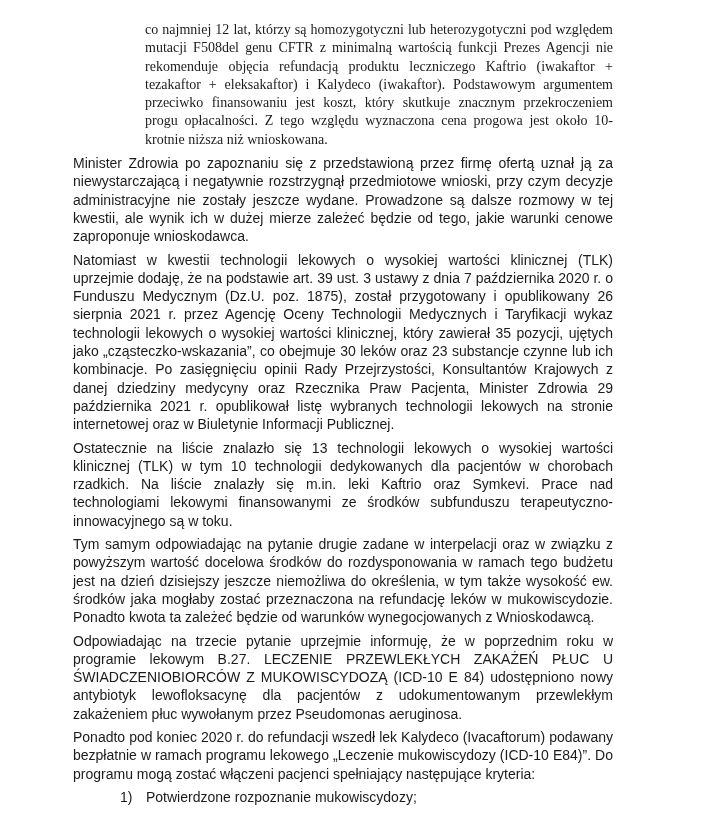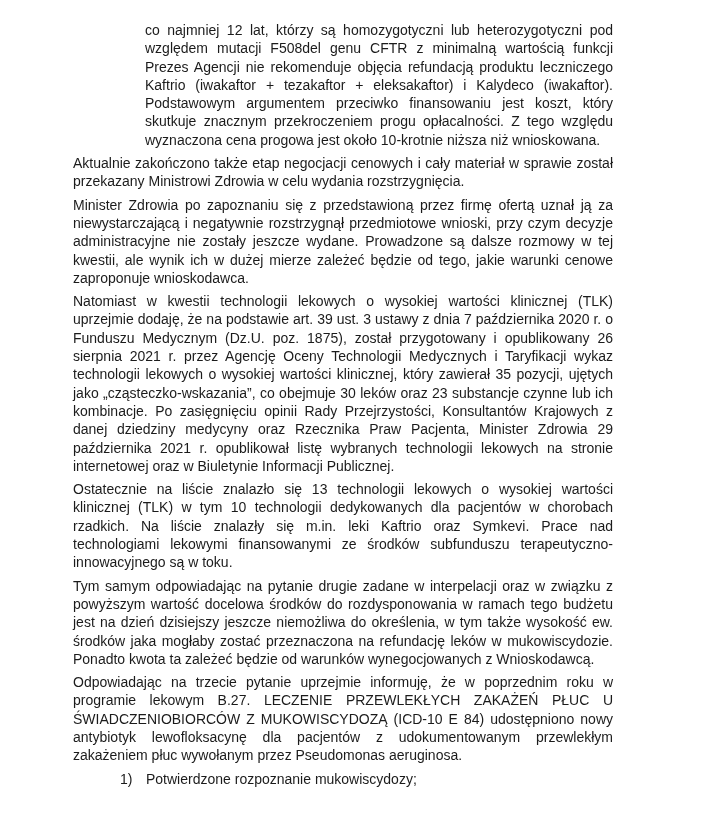--- a/index.html
+++ b/index.html
@@ -24,40 +24,41 @@
     font-size: 14px;
     line-height: 18.3px;
     text-align: justify;
   }
   p.para {
     margin: 0 0 5px 0;
     padding: 0;
   }
   p.para.indented {
     margin-left: 72px;
+    font-family: Liberation Serif, serif;
   }
   p.para.list-item {
     margin-left: 47px;
     text-align: left;
   }
   .list-marker {
     display: inline-block;
     width: 26px;
   }
   .run-underline {
     text-underline-offset: 2px;
   }
 </style>
 </head>
 <body>
 
 <div class="page">
   <div class="doc-body" id="doc-body" style="color: rgb(27, 27, 27);">
       <p class="para indented"><span class="run">co najmniej 12 lat, którzy są homozygotyczni lub heterozygotyczni pod względem mutacji F508del genu CFTR z minimalną wartością funkcji Prezes Agencji nie rekomenduje objęcia refundacją produktu leczniczego Kaftrio (iwakaftor + tezakaftor + eleksakaftor) i Kalydeco (iwakaftor). Podstawowym argumentem przeciwko finansowaniu jest koszt, który skutkuje znacznym przekroczeniem progu opłacalności. Z tego względu wyznaczona cena progowa jest około 10-krotnie niższa niż wnioskowana.</span></p>
-      <p class="para body"><span class="run">Aktualnie zakończono także etap negocjacji cenowych i cały materiał w sprawie został przekazany Ministrowi Zdrowia w celu wydania rozstrzygnięcia.</span></p>
       <p class="para body"><span class="run">Minister Zdrowia po zapoznaniu się z przedstawioną przez firmę ofertą uznał ją za niewystarczającą i negatywnie rozstrzygnął przedmiotowe wnioski, przy czym decyzje administracyjne nie zostały jeszcze wydane. Prowadzone są dalsze rozmowy w tej kwestii, ale wynik ich w dużej mierze zależeć będzie od tego, jakie warunki cenowe zaproponuje wnioskodawca.</span></p>
       <p class="para body"><span class="run">Natomiast w kwestii technologii lekowych o wysokiej wartości klinicznej (TLK) uprzejmie dodaję, że na podstawie art. 39 ust. 3 ustawy z dnia 7 października 2020 r. o Funduszu Medycznym (Dz.U. poz. 1875), został przygotowany i opublikowany 26 sierpnia 2021 r. przez Agencję Oceny Technologii Medycznych i Taryfikacji wykaz technologii lekowych o wysokiej wartości klinicznej, który zawierał 35 pozycji, ujętych jako „cząsteczko-wskazania”, co obejmuje 30 leków oraz 23 substancje czynne lub ich kombinacje. Po zasięgnięciu opinii Rady Przejrzystości, Konsultantów Krajowych z danej dziedziny medycyny oraz Rzecznika Praw Pacjenta, Minister Zdrowia 29 października 2021 r. opublikował listę wybranych technologii lekowych na stronie internetowej oraz w Biuletynie Informacji Publicznej.</span></p>
       <p class="para body"><span class="run">Ostatecznie na liście znalazło się 13 technologii lekowych o wysokiej wartości klinicznej (TLK) w tym 10 technologii dedykowanych dla pacjentów w chorobach rzadkich. </span><span class="run-underline">Na liście znalazły się m.in. leki Kaftrio oraz Symkevi.</span><span class="run"> Prace nad technologiami lekowymi finansowanymi ze środków subfunduszu terapeutyczno-innowacyjnego są w toku.</span></p>
       <p class="para body"><span class="run">Tym samym odpowiadając na pytanie drugie zadane w interpelacji oraz w związku z powyższym wartość docelowa środków do rozdysponowania w ramach tego budżetu jest na dzień dzisiejszy jeszcze niemożliwa do określenia, w tym także wysokość ew. środków jaka mogłaby zostać przeznaczona na refundację leków w mukowiscydozie. Ponadto kwota ta zależeć będzie od warunków wynegocjowanych z Wnioskodawcą.</span></p>
       <p class="para body"><span class="run">Odpowiadając na trzecie pytanie uprzejmie informuję, że w poprzednim roku w programie lekowym B.27. LECZENIE PRZEWLEKŁYCH ZAKAŻEŃ PŁUC U ŚWIADCZENIOBIORCÓW Z MUKOWISCYDOZĄ (ICD-10 E 84) udostępniono nowy antybiotyk lewofloksacynę dla pacjentów z udokumentowanym przewlekłym zakażeniem płuc wywołanym przez Pseudomonas aeruginosa.</span></p>
+      <p class="para body"><span class="run">Ponadto pod koniec 2020 r. do refundacji wszedł lek Kalydeco (Ivacaftorum) podawany bezpłatnie w ramach programu lekowego „Leczenie mukowiscydozy (ICD-10 E84)”. Do programu mogą zostać włączeni pacjenci spełniający następujące kryteria:</span></p>
       <p class="para list-item"><span class="list-marker">1)</span><span class="run">Potwierdzone rozpoznanie mukowiscydozy;</span></p>
     </div>
 </div>
 
 </body></html>

